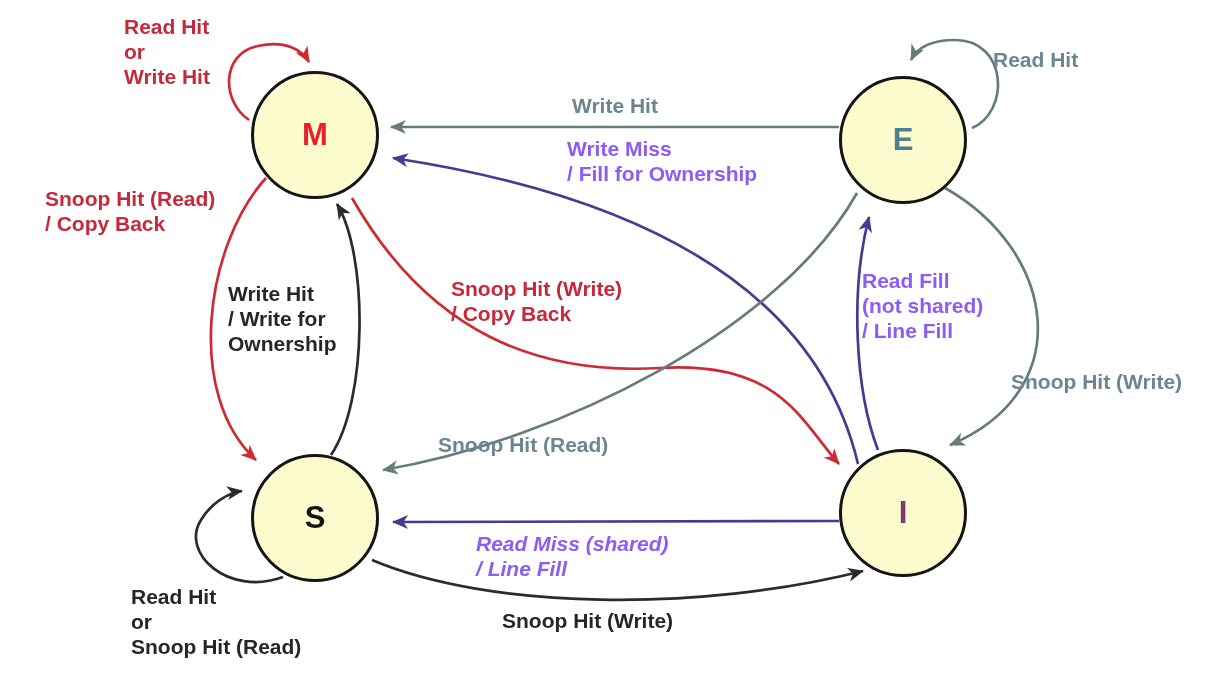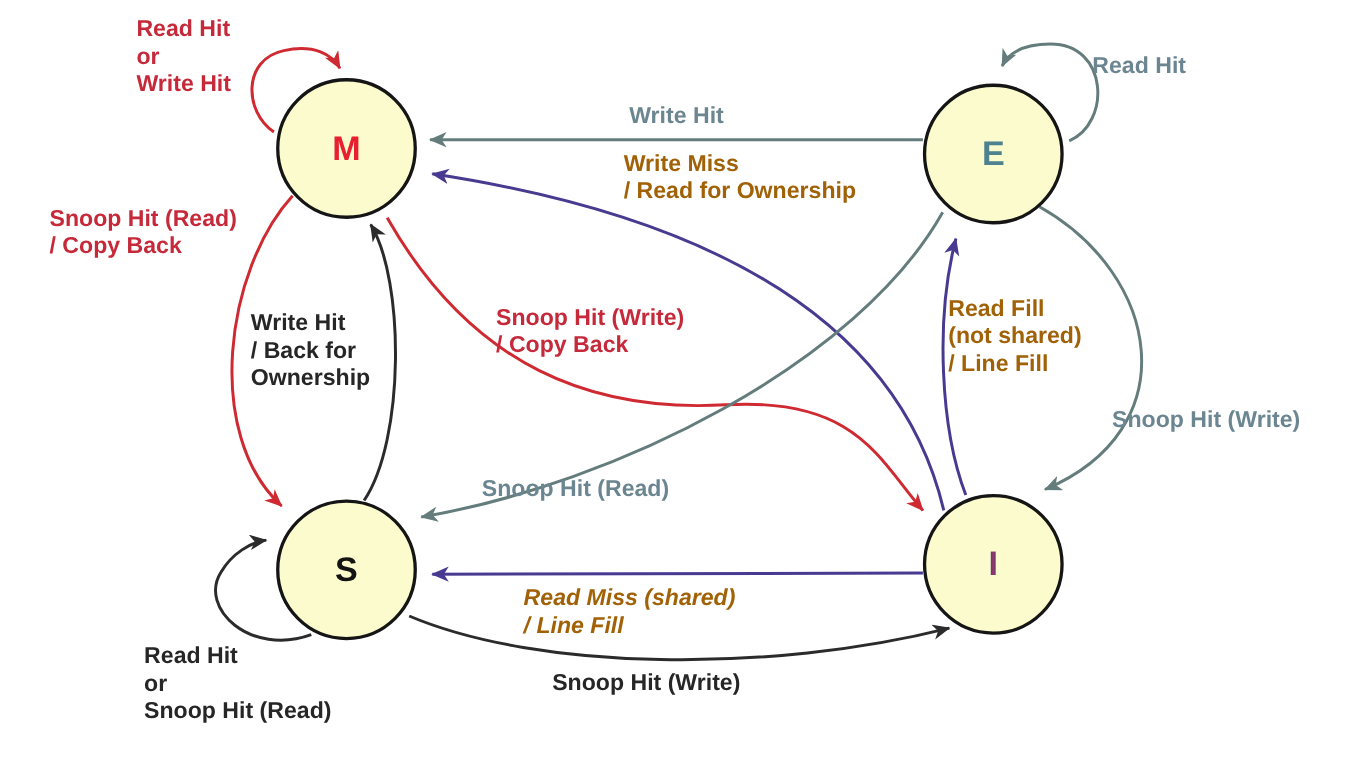--- a/index.html
+++ b/index.html
@@ -31,21 +31,21 @@
       -webkit-background-clip:text;background-clip:text;
       color:transparent;
     }
   }
   .lbl{
     position:absolute;
     font-size:21px;font-weight:bold;line-height:25px;
     white-space:nowrap;
   }
   .lbl.red{color:#c5293a;}
-  .lbl.purple{color:#a16207;}
+  .lbl.purple{color:#8b5cf6;}
   .lbl.gray{color:#6b8591;}
   .lbl.black{color:#262626;}
   path.edge{fill:none;stroke-width:2.7px;}
   path.edge.red{stroke:#cf2a32;}
   path.edge.purple{stroke:#473a90;}
   path.edge.gray{stroke:#647d7c;}
   path.edge.black{stroke:#2b2b2b;}
 </style>
 </head>
 <body>
@@ -105,31 +105,31 @@
   <div class="lbl gray" style="left:993px;top:47px;">
     <div>Read Hit</div>
   </div>
 
   <div class="lbl gray" style="left:572px;top:93px;">
     <div>Write Hit</div>
   </div>
 
   <div class="lbl purple" style="left:567px;top:136px;">
     <div>Write Miss</div>
-    <div>/ Read for Ownership</div>
+    <div>/ Fill for Ownership</div>
   </div>
 
   <div class="lbl red" style="left:45px;top:186px;">
     <div>Snoop Hit (Read)</div>
     <div>/ Copy Back</div>
   </div>
 
   <div class="lbl black" style="left:228px;top:281px;">
     <div>Write Hit</div>
-    <div>/ Back for</div>
+    <div>/ Write for</div>
     <div>Ownership</div>
   </div>
 
   <div class="lbl red" style="left:451px;top:276px;">
     <div>Snoop Hit (Write)</div>
     <div>/ Copy Back</div>
   </div>
 
   <div class="lbl purple" style="left:862px;top:268px;">
     <div>Read Fill</div>

